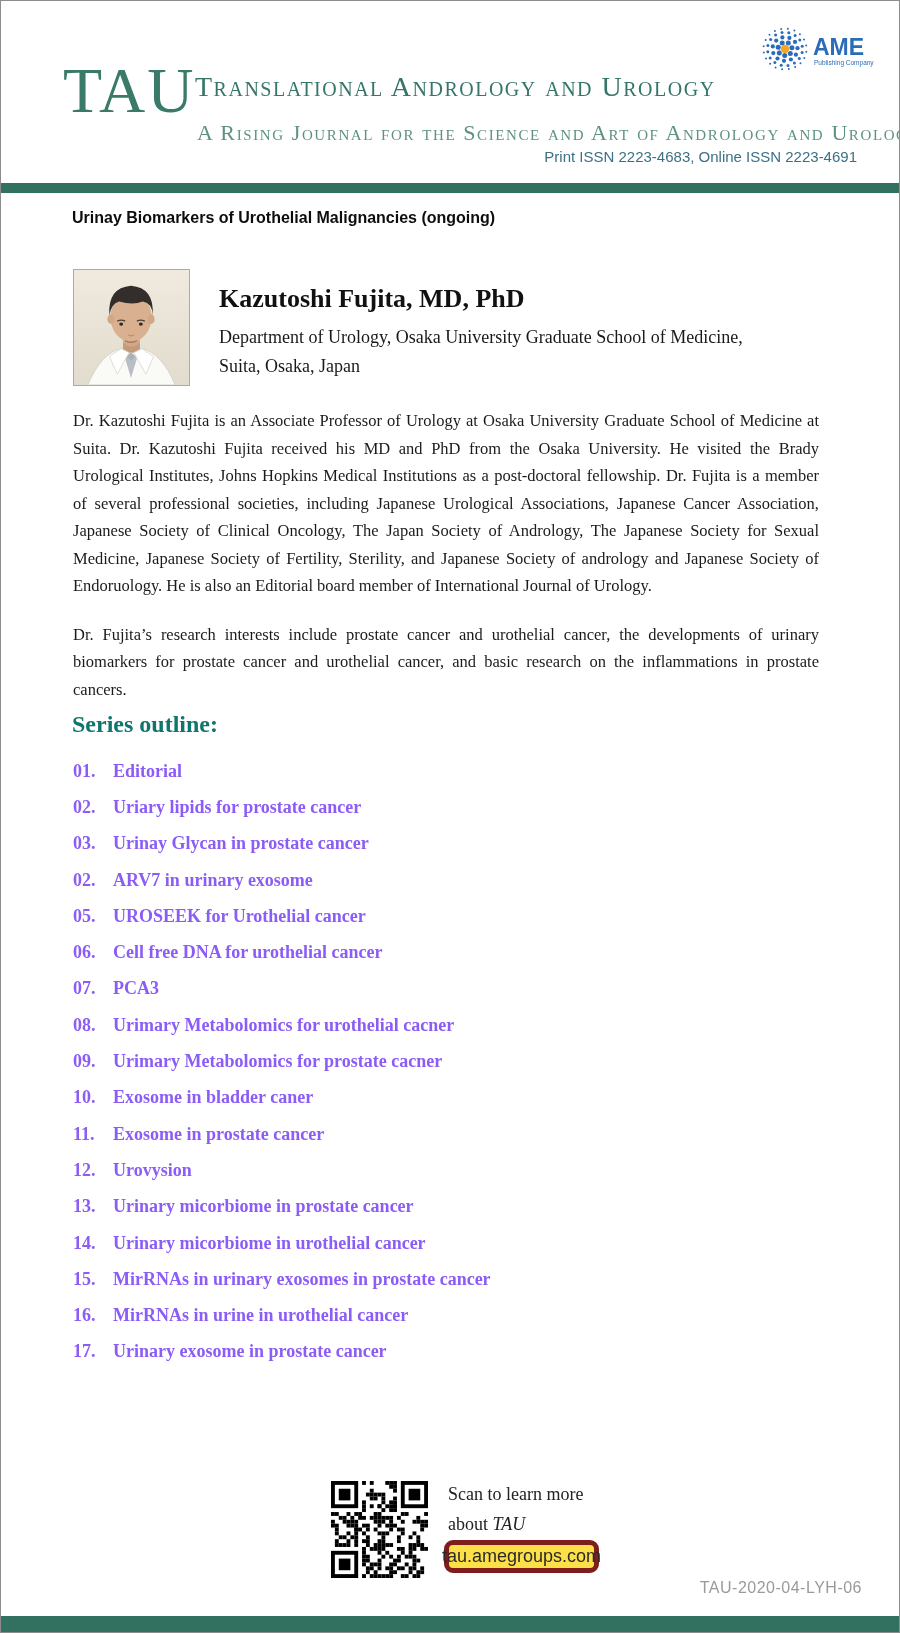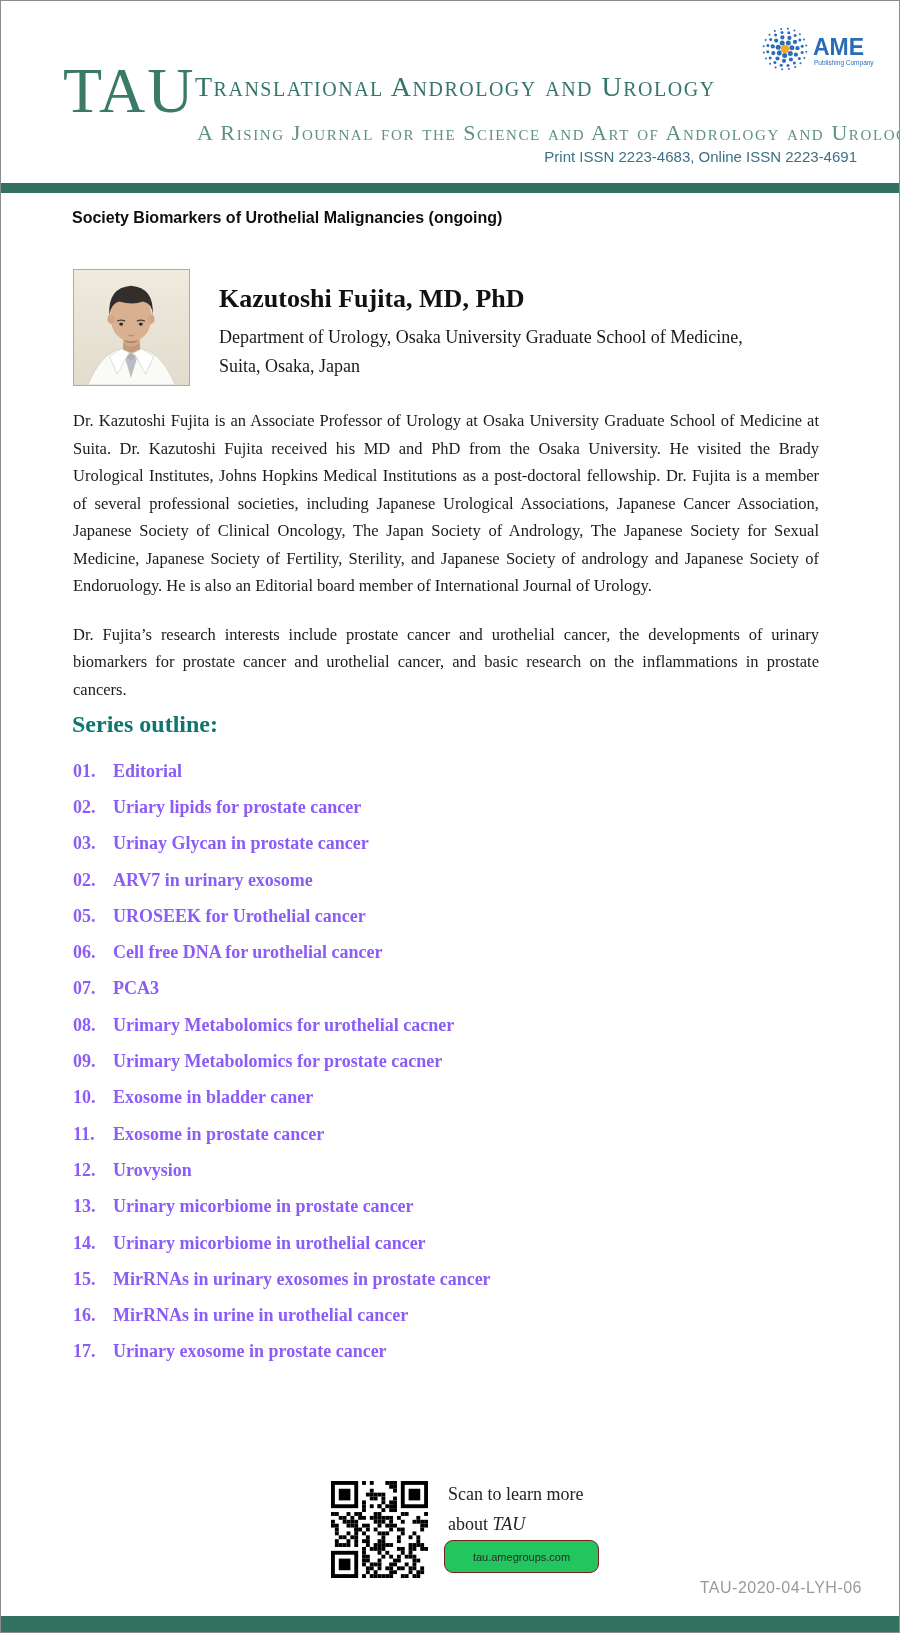--- a/index.html
+++ b/index.html
@@ -68,23 +68,23 @@
     display:flex; height:36.3px; align-items:center;
     font-size:18px; font-weight:bold; color:#8b5cf6; white-space:nowrap;
   }
   .series-item .num { width:40px; flex:0 0 40px; }
   
   .qr { position:absolute; left:330px; top:1480px; width:97px; height:97px; }
   .scan-text { position:absolute; left:447px; top:1478px; font-size:18px; line-height:30px; color:#222; }
   .scan-text .it { font-style:italic; }
   .url-button {
     position:absolute; left:443px; top:1539px; width:155px; height:33px;
-    border:1px solid #7f1d1d; border-radius:9px; background:#22c55e;
+    border:5px solid #7f1d1d; border-radius:9px; background:#fde047;
     display:flex; align-items:center; justify-content:center;
-    font-family:"Liberation Sans", sans-serif; font-size:11px; color:#2a2a2a;
+    font-family:"Liberation Sans", sans-serif; font-size:18px; color:#2a2a2a;
   }
   .doc-code {
     position:absolute; right:37px; top:1578px;
     font-family:"Liberation Sans", sans-serif; font-size:16px; color:#9a9a9a;
     letter-spacing:0.5px; white-space:nowrap;
   }
 </style>
 </head>
 <body>
 
@@ -154,21 +154,21 @@
         <path d="M20 25 a5 5 0 0 0 0 6 a6.5 4.5 0 0 1 0 -6 Z" fill="#2B6CB8"></path>
       </g>
     <text x="52" y="34" font-family="Liberation Sans, sans-serif" font-size="23" font-weight="bold" fill="#2B6CB8" id="ame-name">AME</text>
     <text x="53" y="44" font-family="Liberation Sans, sans-serif" font-size="6.5" fill="#2B6CB8" id="ame-tagline">Publishing Company</text>
   </svg>
 
   <div class="issn-line">Print ISSN 2223-4683, Online ISSN 2223-4691</div>
 
   <div class="bar bar-top"></div>
 
-  <div class="series-banner">Society Biomarkers of Urothelial Malignancies (ongoing)</div>
+  <div class="series-banner">Urinay Biomarkers of Urothelial Malignancies (ongoing)</div>
 
   <svg class="portrait" viewBox="0 0 117 117" preserveAspectRatio="none">
     <rect x="0" y="0" width="117" height="117" fill="#EAE4D8"></rect>
     <rect x="0" y="0" width="117" height="117" fill="url(#pgrad)"></rect>
     <defs>
       <linearGradient id="pgrad" x1="0" y1="0" x2="0" y2="1">
         <stop offset="0" stop-color="#F0EADF"></stop>
           <stop offset="1" stop-color="#E2DCCE"></stop>
       </linearGradient>
     </defs>

